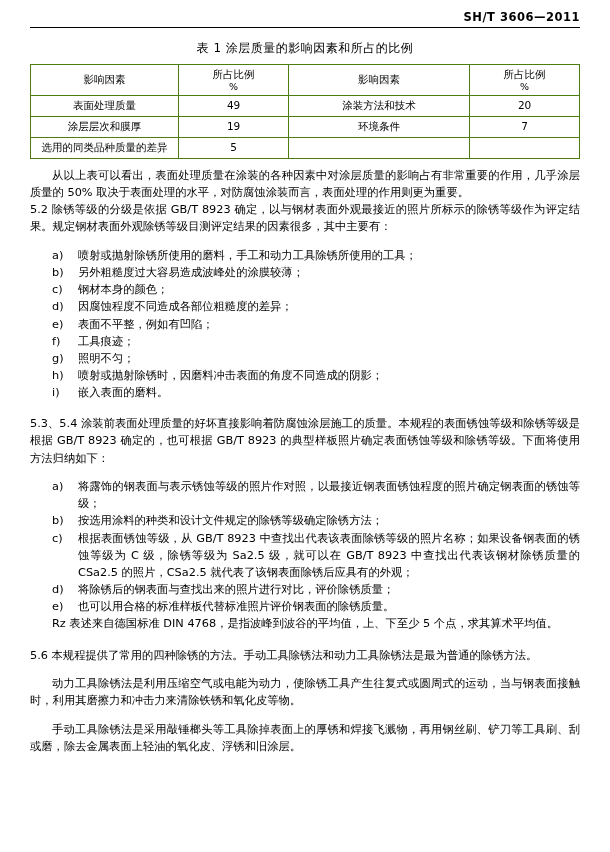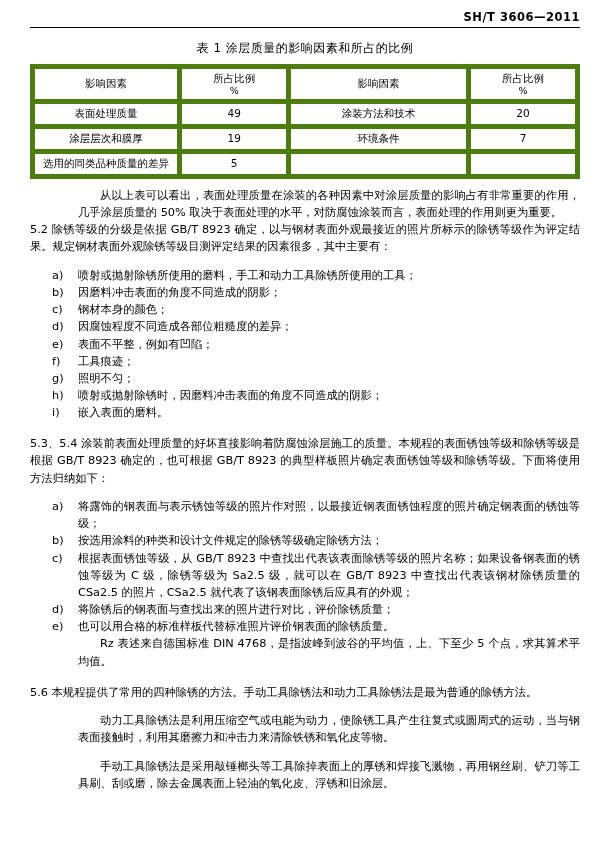--- a/index.html
+++ b/index.html
@@ -45,21 +45,21 @@
     letter-spacing: 0.5px;
   }
   
   table.factors {
     border-collapse: collapse;
     width: 100%;
     font-size: 10.5px;
     table-layout: fixed;
   }
   table.factors td, table.factors th {
-    border: 5px solid #4d7c0f;
+    border: 1px solid #4d7c0f;
     text-align: center;
     padding: 2px 2px;
     font-weight: normal;
     line-height: 1.25;
   }
   table.factors thead td {
     height: 26px;
     vertical-align: middle;
   }
   table.factors tbody td {
@@ -68,21 +68,21 @@
   .hdr-main { display: block; }
   .hdr-sub { display: block; font-size: 9.5px; }
   
   .para {
     font-size: 11.3px;
     line-height: 1.52;
     text-align: justify;
     margin: 0;
     text-indent: 0;
   }
-  .para-indent { text-indent: 22px; margin-left: 48px; }
+  .para-indent { text-indent: 22px; }
   .block { margin-top: 14px; }
   .list {
     margin: 0;
     padding: 0;
     list-style: none;
     font-size: 11.3px;
     line-height: 1.52;
   }
   .list li {
     display: flex;
@@ -169,21 +169,21 @@
 
   <p class="sec tight">5.2   除锈等级的分级是依据 GB/T 8923 确定，以与钢材表面外观最接近的照片所标示的除锈等级作为评定结果。规定钢材表面外观除锈等级目测评定结果的因素很多，其中主要有：</p>
 
   <ul class="list">
     <li>
         <span class="mark">a)</span>
         <span class="txt">喷射或抛射除锈所使用的磨料，手工和动力工具除锈所使用的工具；</span>
       </li>
     <li>
         <span class="mark">b)</span>
-        <span class="txt">因磨料冲击表面的角度不同造成的阴影；</span>
+        <span class="txt">另外粗糙度过大容易造成波峰处的涂膜较薄；</span>
       </li>
     <li>
         <span class="mark">c)</span>
         <span class="txt">钢材本身的颜色；</span>
       </li>
     <li>
         <span class="mark">d)</span>
         <span class="txt">因腐蚀程度不同造成各部位粗糙度的差异；</span>
       </li>
     <li>

